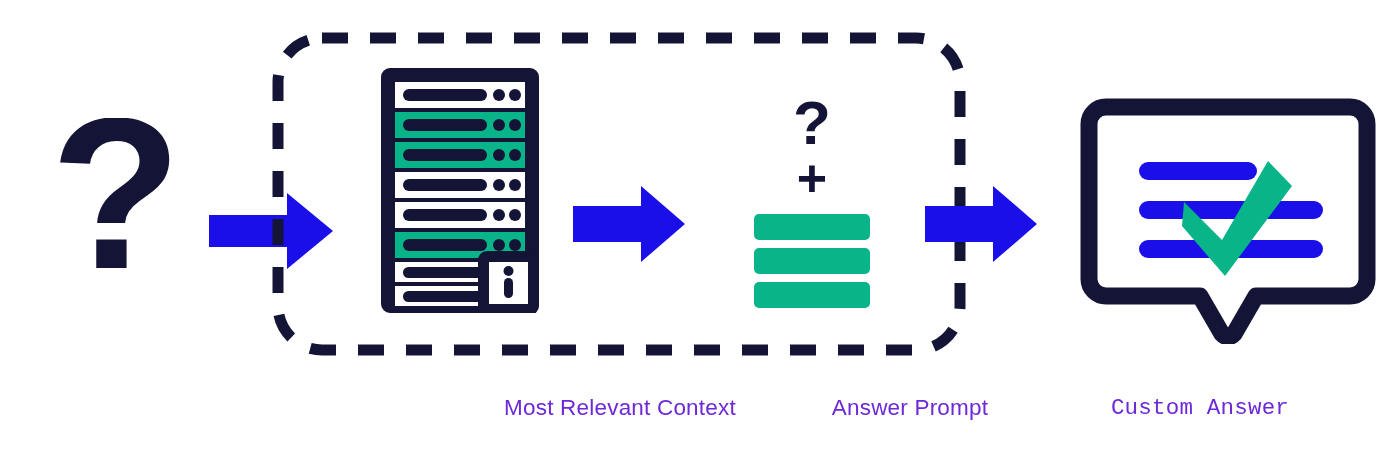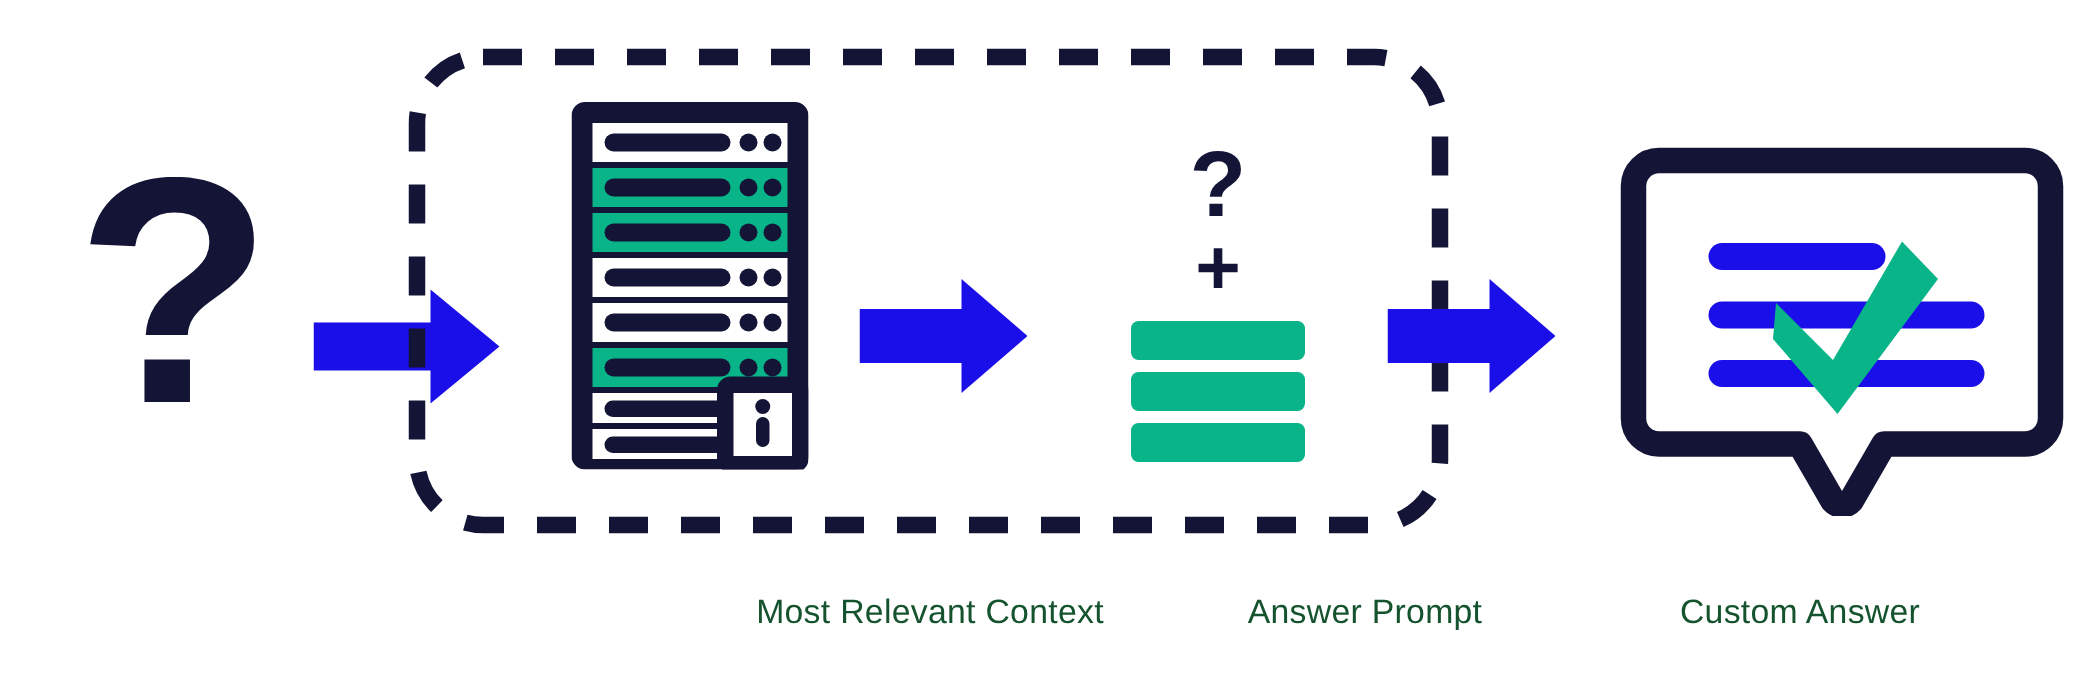--- a/index.html
+++ b/index.html
@@ -66,28 +66,28 @@
   }
 
   
   .caption {
     position: absolute;
     top: 396px;
     text-align: center;
     font-family: "Liberation Sans", sans-serif;
     font-size: 22.5px;
     font-weight: 400;
-    color: #14532d;
+    color: #6d28d9;
     letter-spacing: 0.2px;
     line-height: 1.1;
     white-space: nowrap;
   }
   #caption-context { left: 270px; width: 700px; }
   #caption-prompt  { left: 600px; width: 620px; }
-  #caption-answer  { left: 1010px; width: 380px; }
+  #caption-answer  { left: 1010px; width: 380px; font-family: Liberation Mono, monospace; }
 </style>
 </head>
 <body>
 
 <div id="diagram-root">
 
   <svg class="abs" id="question-mark-icon" viewBox="0 0 140 200" aria-hidden="true">
     <text x="70" y="150" text-anchor="middle" font-family="Liberation Sans, sans-serif" font-size="215" font-weight="bold" fill="#141536">?</text>
   </svg>
 

